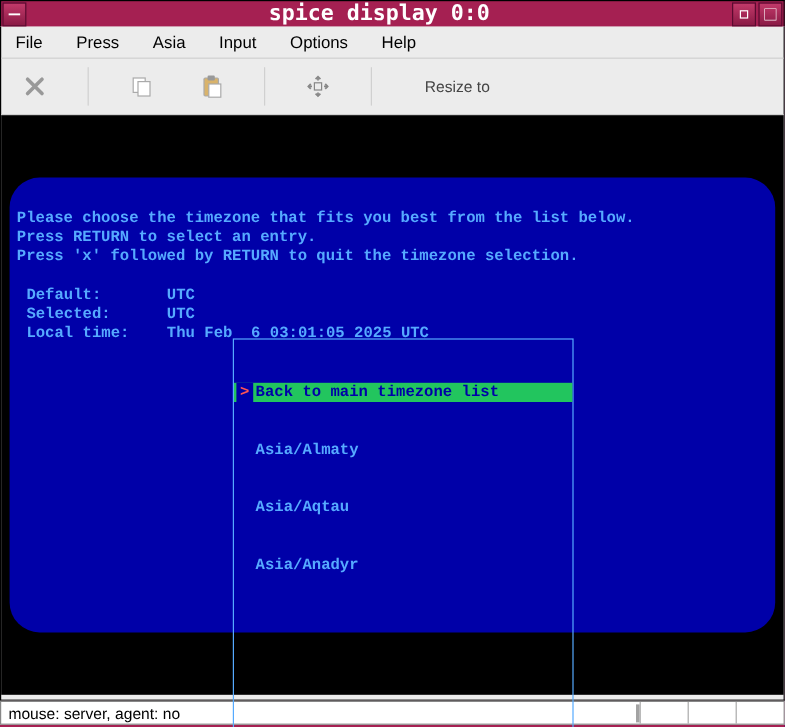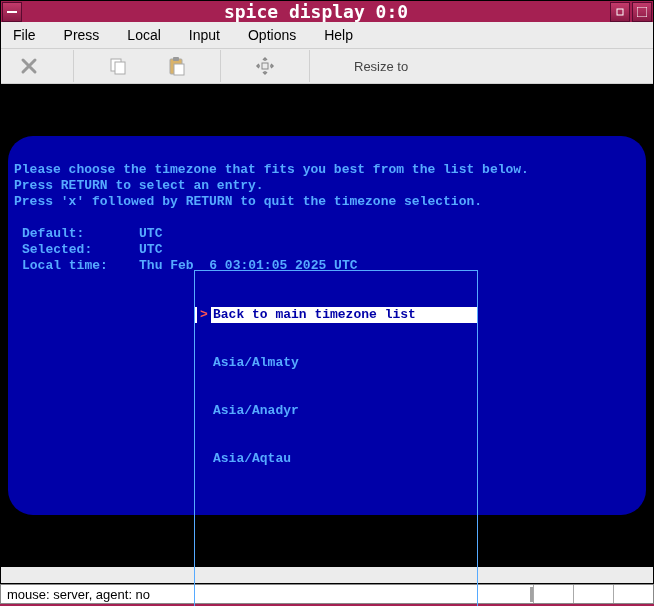--- a/index.html
+++ b/index.html
@@ -53,21 +53,21 @@
     color: #000;
   }
   .menubar span { cursor: default; }
   .toolbar {
     display: flex;
     align-items: center;
     padding: 4px 8px;
     gap: 18px;
     border-top: 1px solid #d0d0d0;
     border-bottom: 1px solid #d0d0d0;
-    height: 36px;
+    height: 48px;
   }
   .tool-btn {
     width: 40px;
     height: 40px;
     display: flex;
     align-items: center;
     justify-content: center;
     color: #888;
   }
   .tool-sep {
@@ -109,21 +109,21 @@
     top: 134px;
     width: 284px;
     border: 1px solid #56aaff;
     padding: 4px 0px 4px 0px;
   }
   .listbox .item {
     padding: 0 6px 0 18px;
     position: relative;
   }
   .listbox .item.selected {
-    background: #ffffff;
+    background: #22c55e;
     color: #0000a8;
   }
   .listbox .item.selected::before {
     content: ">";
     position: absolute;
     left: 2px;
     color: #ff5454;
     background: #0000a8;
     width: 14px;
     text-align: center;
@@ -168,21 +168,21 @@
     <svg width="10" height="10" viewBox="0 0 10 10">
         <rect x="0" y="0" width="10" height="10" fill="none" stroke="#fff" stroke-width="1"></rect>
       </svg>
   </div>
 </div>
 
 <div class="window-body">
   <div class="menubar">
     <span>File</span>
     <span>Press</span>
-    <span>Local</span>
+    <span>Asia</span>
     <span>Input</span>
     <span>Options</span>
     <span>Help</span>
   </div>
 
   <div class="toolbar">
     <div class="tool-btn">
       <svg width="18" height="18" viewBox="0 0 18 18">
           <path d="M3 3 L15 15 M15 3 L3 15" stroke="#999" stroke-width="3" stroke-linecap="round"></path>
         </svg>
@@ -218,22 +218,22 @@
 <span>Please choose the timezone that fits you best from the list below.</span>
 <span>Press RETURN to select an entry.</span>
 <span>Press 'x' followed by RETURN to quit the timezone selection.</span>
 
 <span class="info-row"><span>Default:</span>       <span>UTC</span></span>
 <span class="info-row"><span>Selected:</span>      <span>UTC</span></span>
 <span class="info-row"><span>Local time:</span>    <span>Thu Feb  6 03:01:05 2025 UTC</span></span>
       <div class="listbox">
         <div class="item selected">Back to main timezone list</div>
         <div class="item">Asia/Almaty</div>
+        <div class="item">Asia/Aqtau</div>
         <div class="item">Asia/Anadyr</div>
-        <div class="item">Asia/Aqtau</div>
         
         
         
         
         
         
         
       </div>
     </div>
   </div>

